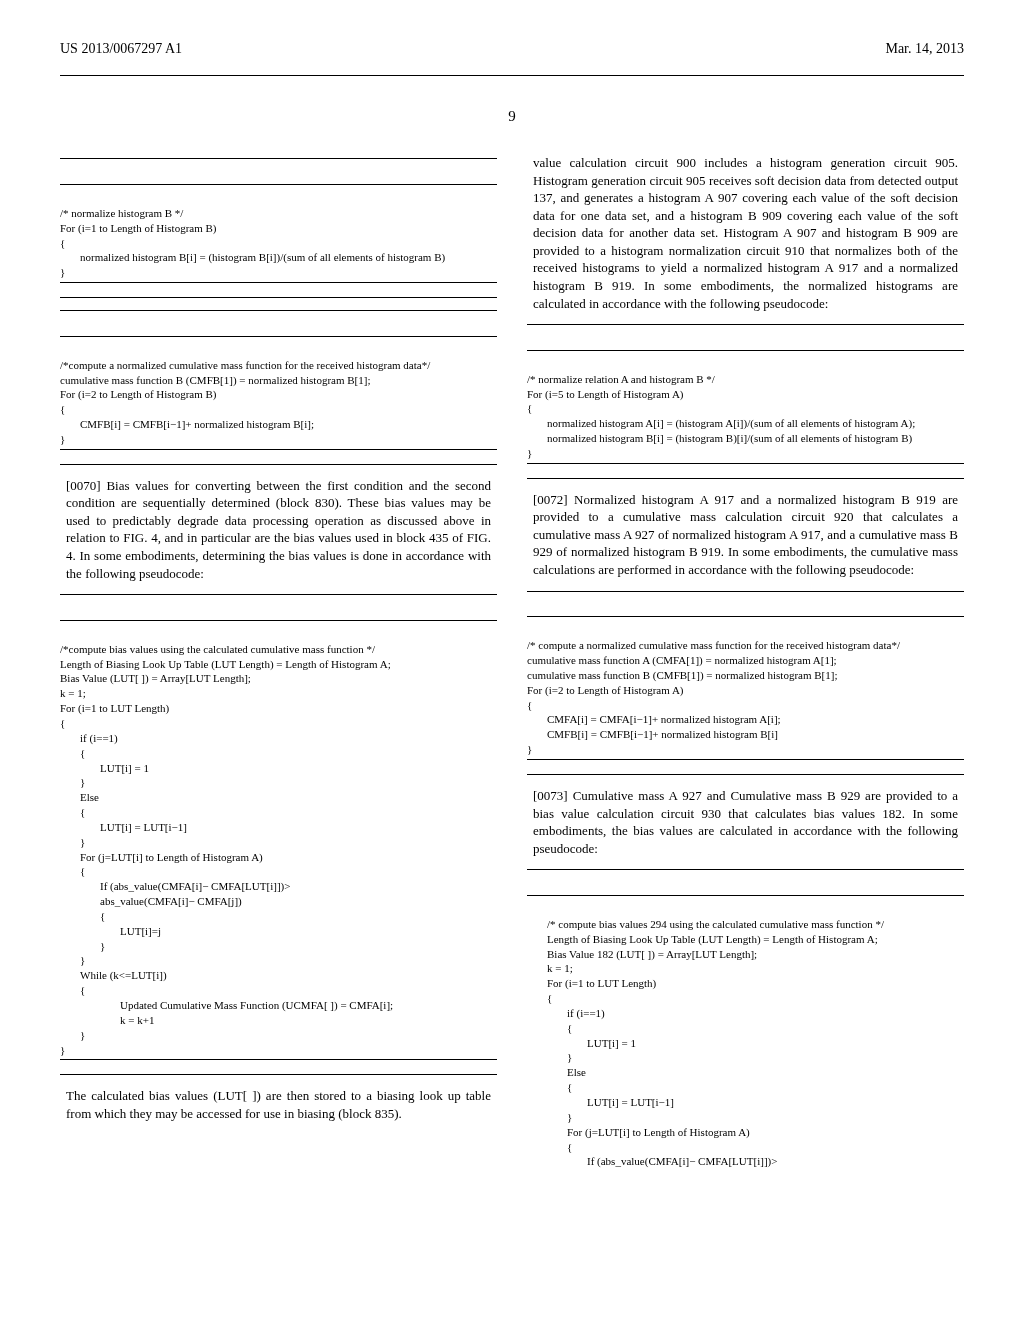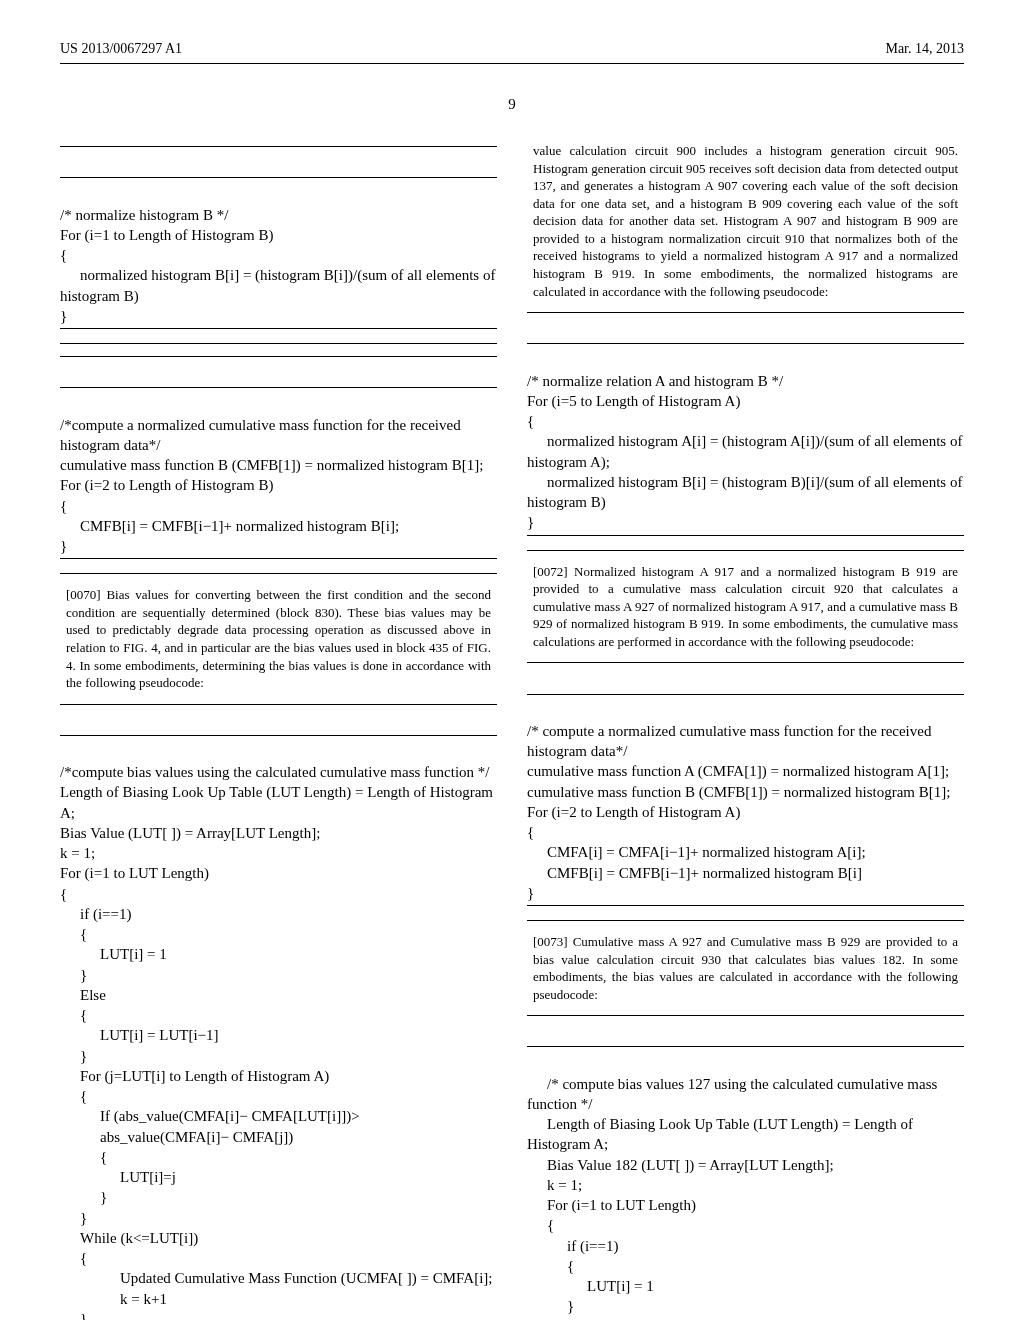--- a/index.html
+++ b/index.html
@@ -10,21 +10,21 @@
     width: 1024px;
     height: 1320px;
     padding: 40px 60px;
     font-size: 13px;
     line-height: 1.35;
   }
   .header {
     display: flex;
     justify-content: space-between;
     border-bottom: 1px solid #000;
-    padding-bottom: 4px;
+    padding-bottom: 16px;
     margin-bottom: 30px;
     font-size: 14px;
   }
   .page-number {
     text-align: center;
     font-size: 15px;
     margin-bottom: 20px;
   }
   .content {
     display: flex;
@@ -33,21 +33,21 @@
   .col {
     flex: 1;
     min-width: 0;
   }
   .code-block {
     border-top: 1.5px solid #000;
     border-bottom: 1.5px solid #000;
     padding: 8px 0;
     margin: 12px 0;
     font-family: "Times New Roman", Times, serif;
-    font-size: 15px;
+    font-size: 11px;
     line-height: 1.35;
     white-space: pre-wrap;
   }
   .code-block .inner-line {
     border-top: 0.5px solid #000;
     margin-top: 2px;
     margin-bottom: 6px;
   }
   .indent1 { padding-left: 20px; }
   .indent2 { padding-left: 40px; }
@@ -121,20 +121,21 @@
 <span class="indent2">}</span>
 <span class="indent1">}</span>
 <span class="indent1">While (k&lt;=LUT[i])</span>
 <span class="indent1">{</span>
 <span class="indent3">Updated Cumulative Mass Function (UCMFA[ ]) = CMFA[i];</span>
 <span class="indent3">k = k+1</span>
 <span class="indent1">}</span>
 <span>}</span>
 <div class="inner-line"></div></div>
 
+    <p class="para">The calculated bias values (LUT[ ]) are then stored to a biasing look up table from which they may be accessed for use in biasing (block 835).</p>
 
 
   </div>
 
   <div class="col">
 
     <p class="para">value calculation circuit 900 includes a histogram generation circuit 905. Histogram generation circuit 905 receives soft decision data from detected output 137, and generates a histogram A 907 covering each value of the soft decision data for one data set, and a histogram B 909 covering each value of the soft decision data for another data set. Histogram A 907 and histogram B 909 are provided to a histogram normalization circuit 910 that normalizes both of the received histograms to yield a normalized histogram A 917 and a normalized histogram B 919. In some embodiments, the normalized histograms are calculated in accordance with the following pseudocode:</p>
 
     <div class="code-block">
 <div class="inner-line"></div>
@@ -157,21 +158,21 @@
 <span>{</span>
 <span class="indent1">CMFA[i] = CMFA[i−1]+ normalized histogram A[i];</span>
 <span class="indent1">CMFB[i] = CMFB[i−1]+ normalized histogram B[i]</span>
 <span>}</span>
 <div class="inner-line"></div></div>
 
     <p class="para"><span class="para-num">[0073]</span><span>   Cumulative mass A 927 and Cumulative mass B 929 are provided to a bias value calculation circuit 930 that calculates bias values 182. In some embodiments, the bias values are calculated in accordance with the following pseudocode:</span></p>
 
     <div class="code-block" style="border-bottom:none;">
 <div class="inner-line"></div>
-<span class="indent1">/* compute bias values 127 using the calculated cumulative mass function */</span>
+<span class="indent1">/* compute bias values 294 using the calculated cumulative mass function */</span>
 <span class="indent1">Length of Biasing Look Up Table (LUT Length) = Length of Histogram A;</span>
 <span class="indent1">Bias Value 182 (LUT[ ]) = Array[LUT Length];</span>
 <span class="indent1">k = 1;</span>
 <span class="indent1">For (i=1 to LUT Length)</span>
 <span class="indent1">{</span>
 <span class="indent2">if (i==1)</span>
 <span class="indent2">{</span>
 <span class="indent3">LUT[i] = 1</span>
 <span class="indent2">}</span>
 <span class="indent2">Else</span>

